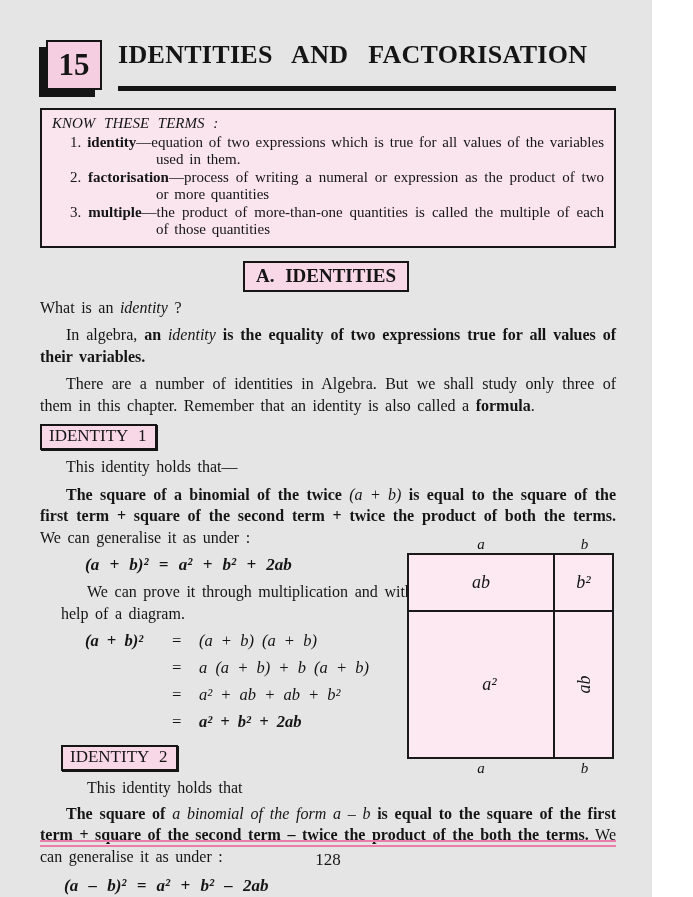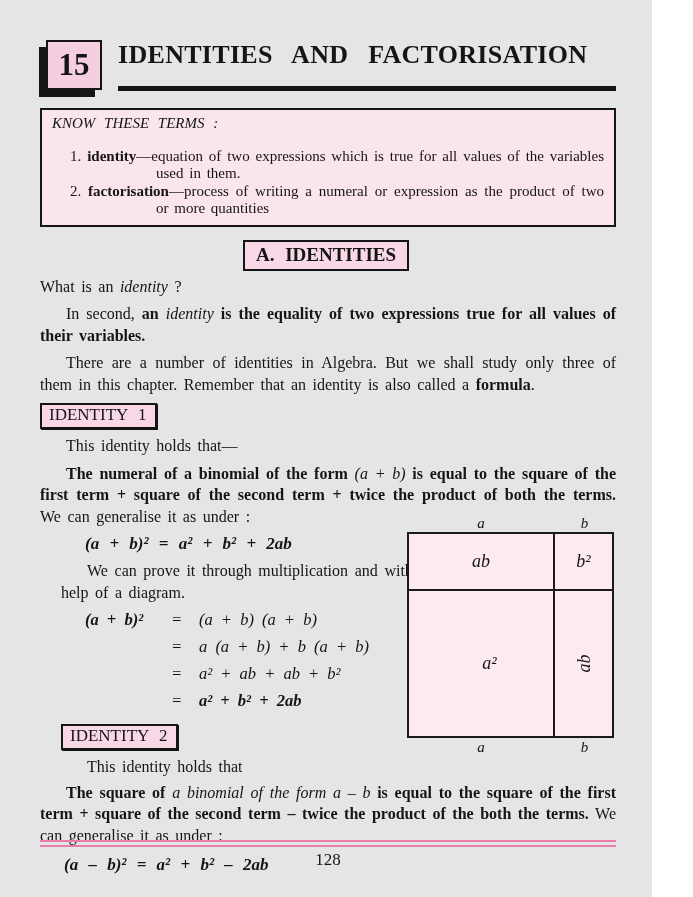--- a/index.html
+++ b/index.html
@@ -14,21 +14,21 @@
     box-shadow:-7px 7px 0 #151515;display:flex;align-items:center;justify-content:center;
     font-size:31px;font-weight:bold;
   }
   .title-rule{flex:1;border-bottom:5px solid #151515;display:flex;align-items:center;padding-bottom:16px;}
   .title-rule h1{margin:0;font-size:26px;font-weight:bold;word-spacing:13px;letter-spacing:.3px;}
   
   .terms-box{
     margin:17px 36px 0 40px;border:2px solid #151515;background:#fae4ee;
     padding:5px 10px 7px 10px;font-size:15px;line-height:17.5px;
   }
-  .terms-heading{font-style:italic;word-spacing:5px;margin-bottom:15px;}
+  .terms-heading{font-style:italic;word-spacing:5px;margin-bottom:1px;}
   .term-item{padding-left:104px;text-indent:-86px;text-align:justify;word-spacing:2px;}
   .b{font-weight:bold;}
   .i{font-style:italic;}
   
   .section-heading{
     width:fit-content;margin:13px auto 0 auto;border:2px solid #151515;background:#f8d7e6;
     padding:2px 11px 3px 11px;font-size:19px;font-weight:bold;word-spacing:6px;
   }
   
   .para{margin:6px 36px 0 40px;font-size:16px;line-height:21.5px;text-align:justify;word-spacing:2.5px;}
@@ -90,33 +90,37 @@
   <div class="terms-box">
     <div class="terms-heading">KNOW THESE TERMS :</div>
     <div class="term-item">
       <span>1.</span>
       <span class="b">identity</span><span>—equation of two expressions which is true for all values of the variables used in them.</span>
     </div>
     <div class="term-item">
       <span>2.</span>
       <span class="b">factorisation</span><span>—process of writing a numeral or expression as the product of two or more quantities</span>
     </div>
+    <div class="term-item">
+      <span>3.</span>
+      <span class="b">multiple</span><span>—the product of more-than-one quantities is called the multiple of each of those quantities</span>
+    </div>
   </div>
 
   <div class="section-heading">A.  IDENTITIES</div>
 
   <p class="para noj" style="margin-top:5px;"><span>What is an </span><span class="i">identity</span><span> ?</span></p>
 
-  <p class="para indent"><span>In second, </span><span class="b">an </span><span class="i">identity </span><span class="b">is the equality of two expressions true for all values of their variables.</span></p>
+  <p class="para indent"><span>In algebra, </span><span class="b">an </span><span class="i">identity </span><span class="b">is the equality of two expressions true for all values of their variables.</span></p>
 
   <p class="para indent"><span>There are a number of identities in Algebra. But we shall study only three of them in this chapter. Remember that an identity is also called a </span><span class="b">formula</span><span>.</span></p>
 
   <div class="identity-label">IDENTITY 1</div>
   <p class="para noj indent">This identity holds that—</p>
-  <p class="para indent"><span class="b">The numeral of a binomial of the form </span><span class="i">(a + b)</span><span class="b"> is equal to the square of the first term + square of the second term + twice the product of both the terms.</span><span> We can generalise it as under :</span></p>
+  <p class="para indent"><span class="b">The square of a binomial of the twice </span><span class="i">(a + b)</span><span class="b"> is equal to the square of the first term + square of the second term + twice the product of both the terms.</span><span> We can generalise it as under :</span></p>
 
   <div class="two-col">
     <div class="left-col">
       <div class="equation">(a + b)² = a² + b² + 2ab</div>
       <p class="para indent" style="margin-left:40px;">We can prove it through multiplication and with the help of a diagram.</p>
       <div class="derivation">
         <div class="deriv-row">
           <span class="deriv-lhs">(a + b)²</span>
           <span class="deriv-eq">=</span>
           <span class="deriv-rhs">(a + b) (a + b)</span>

